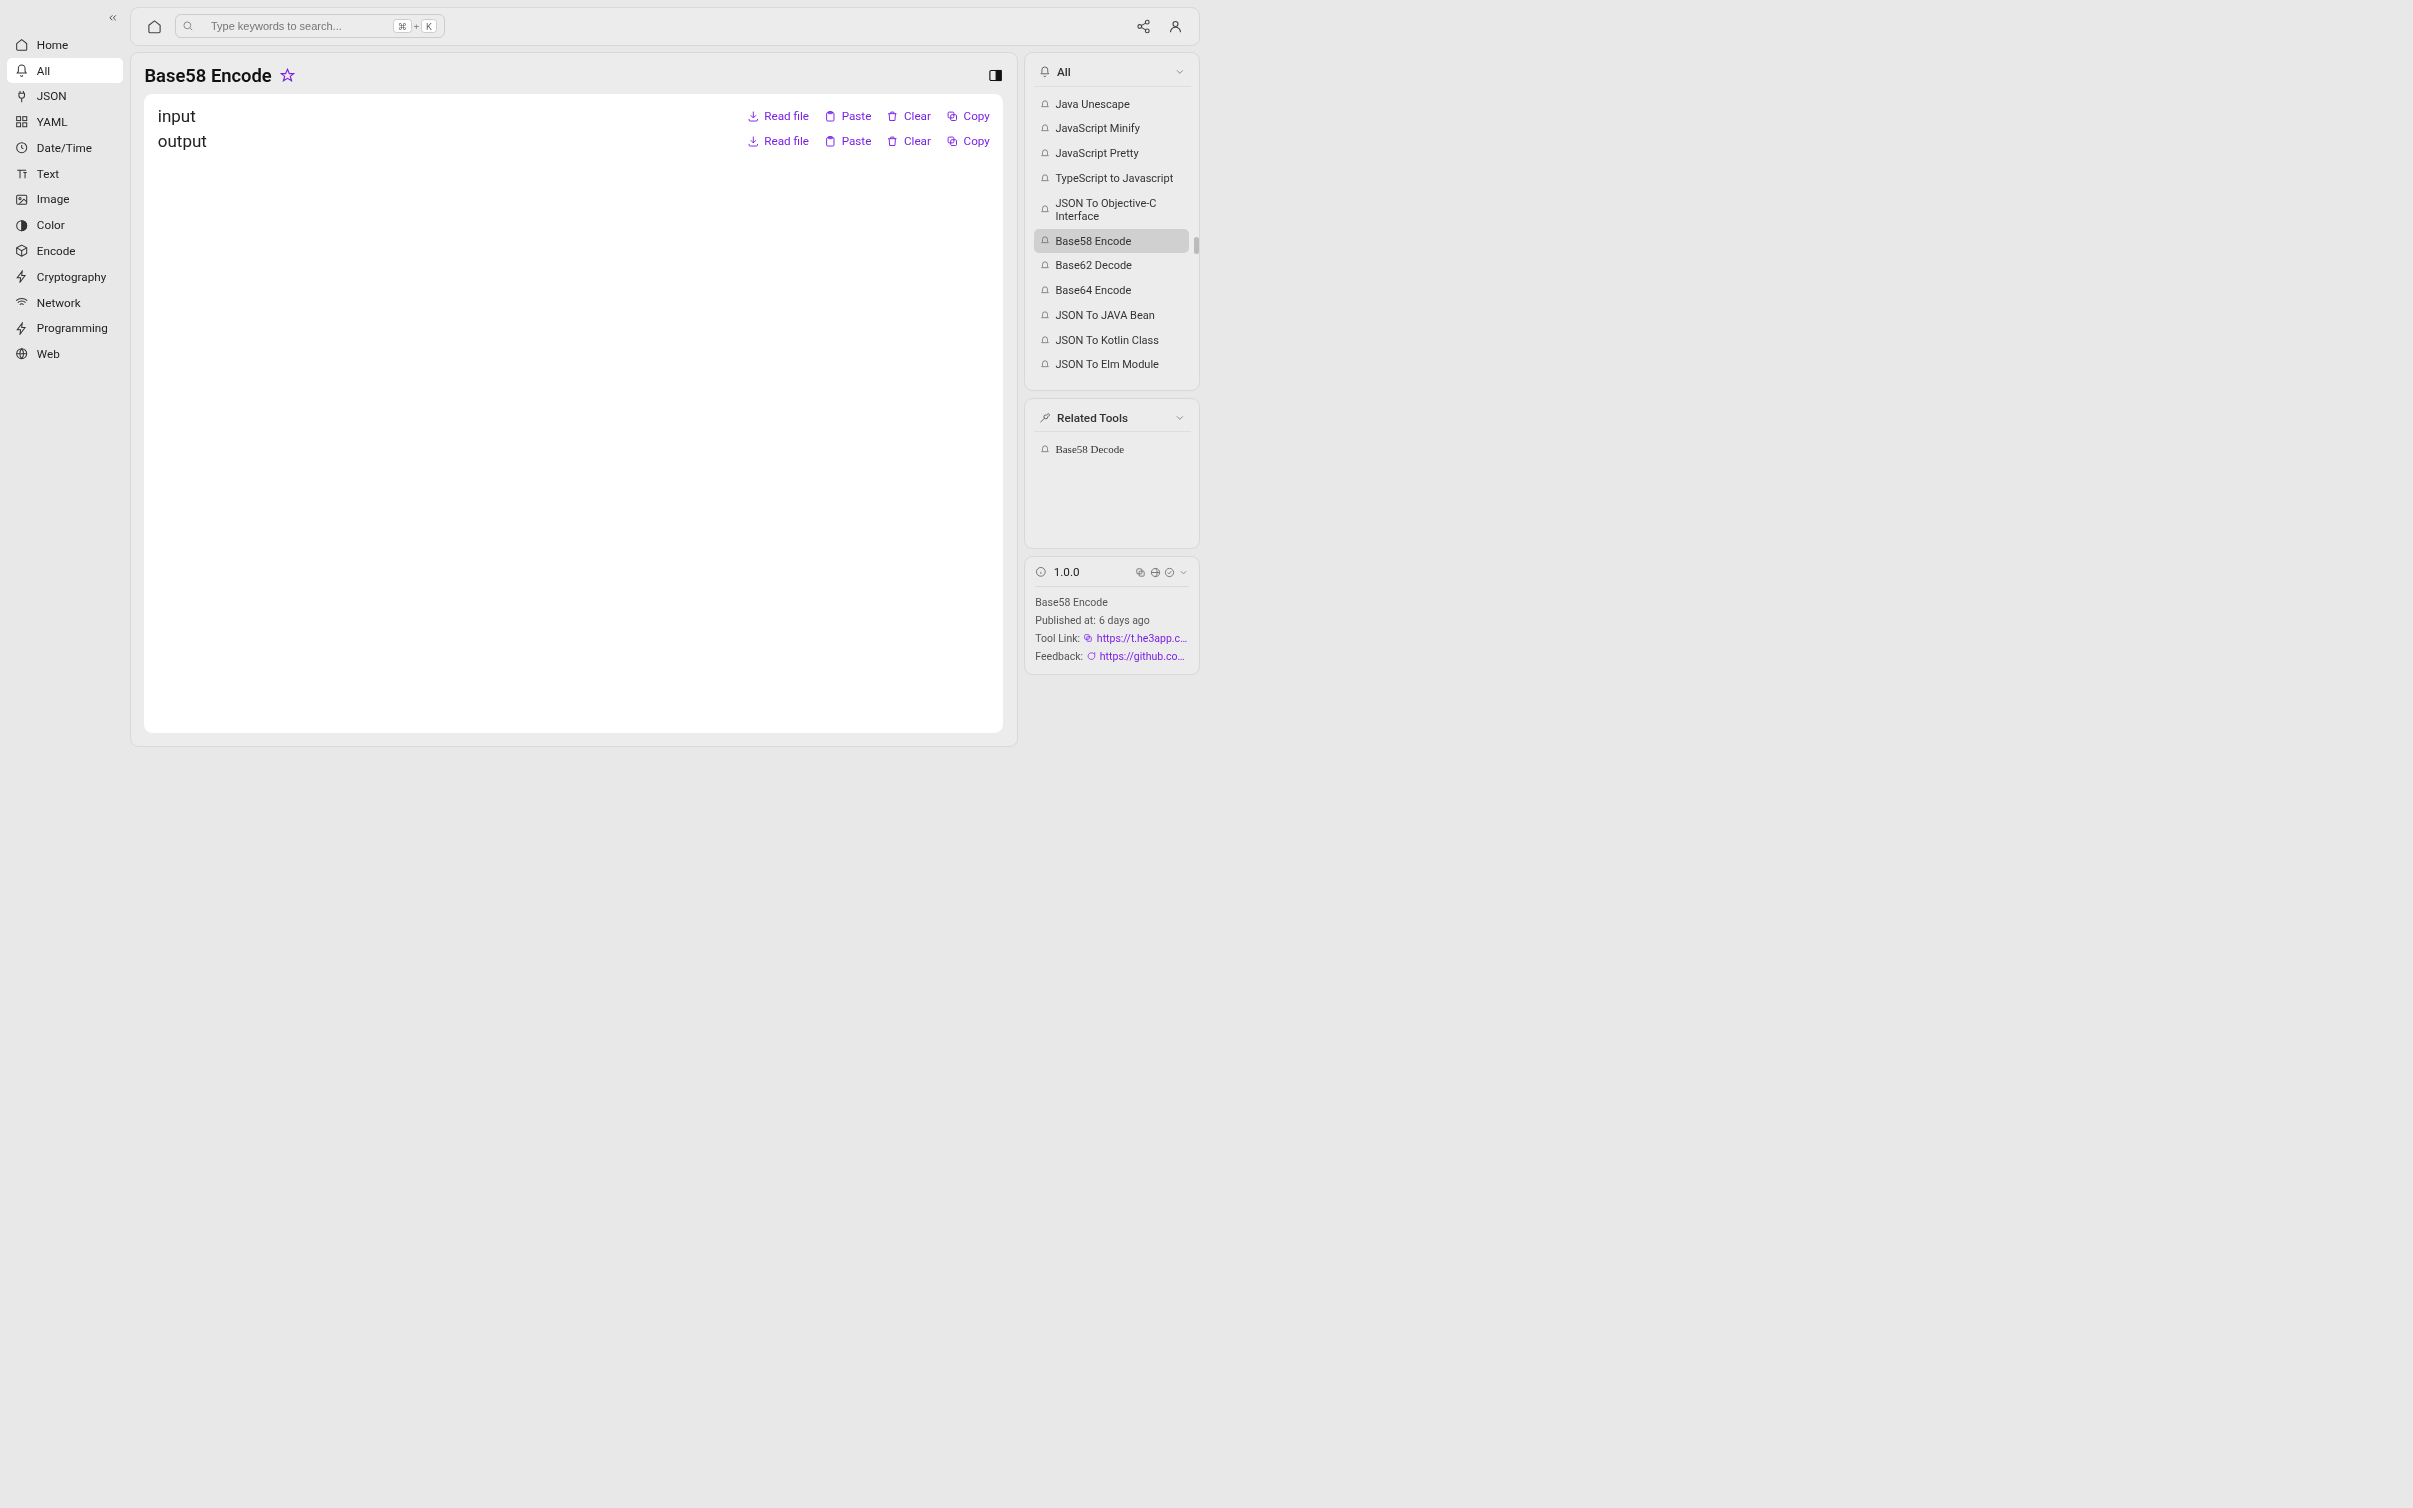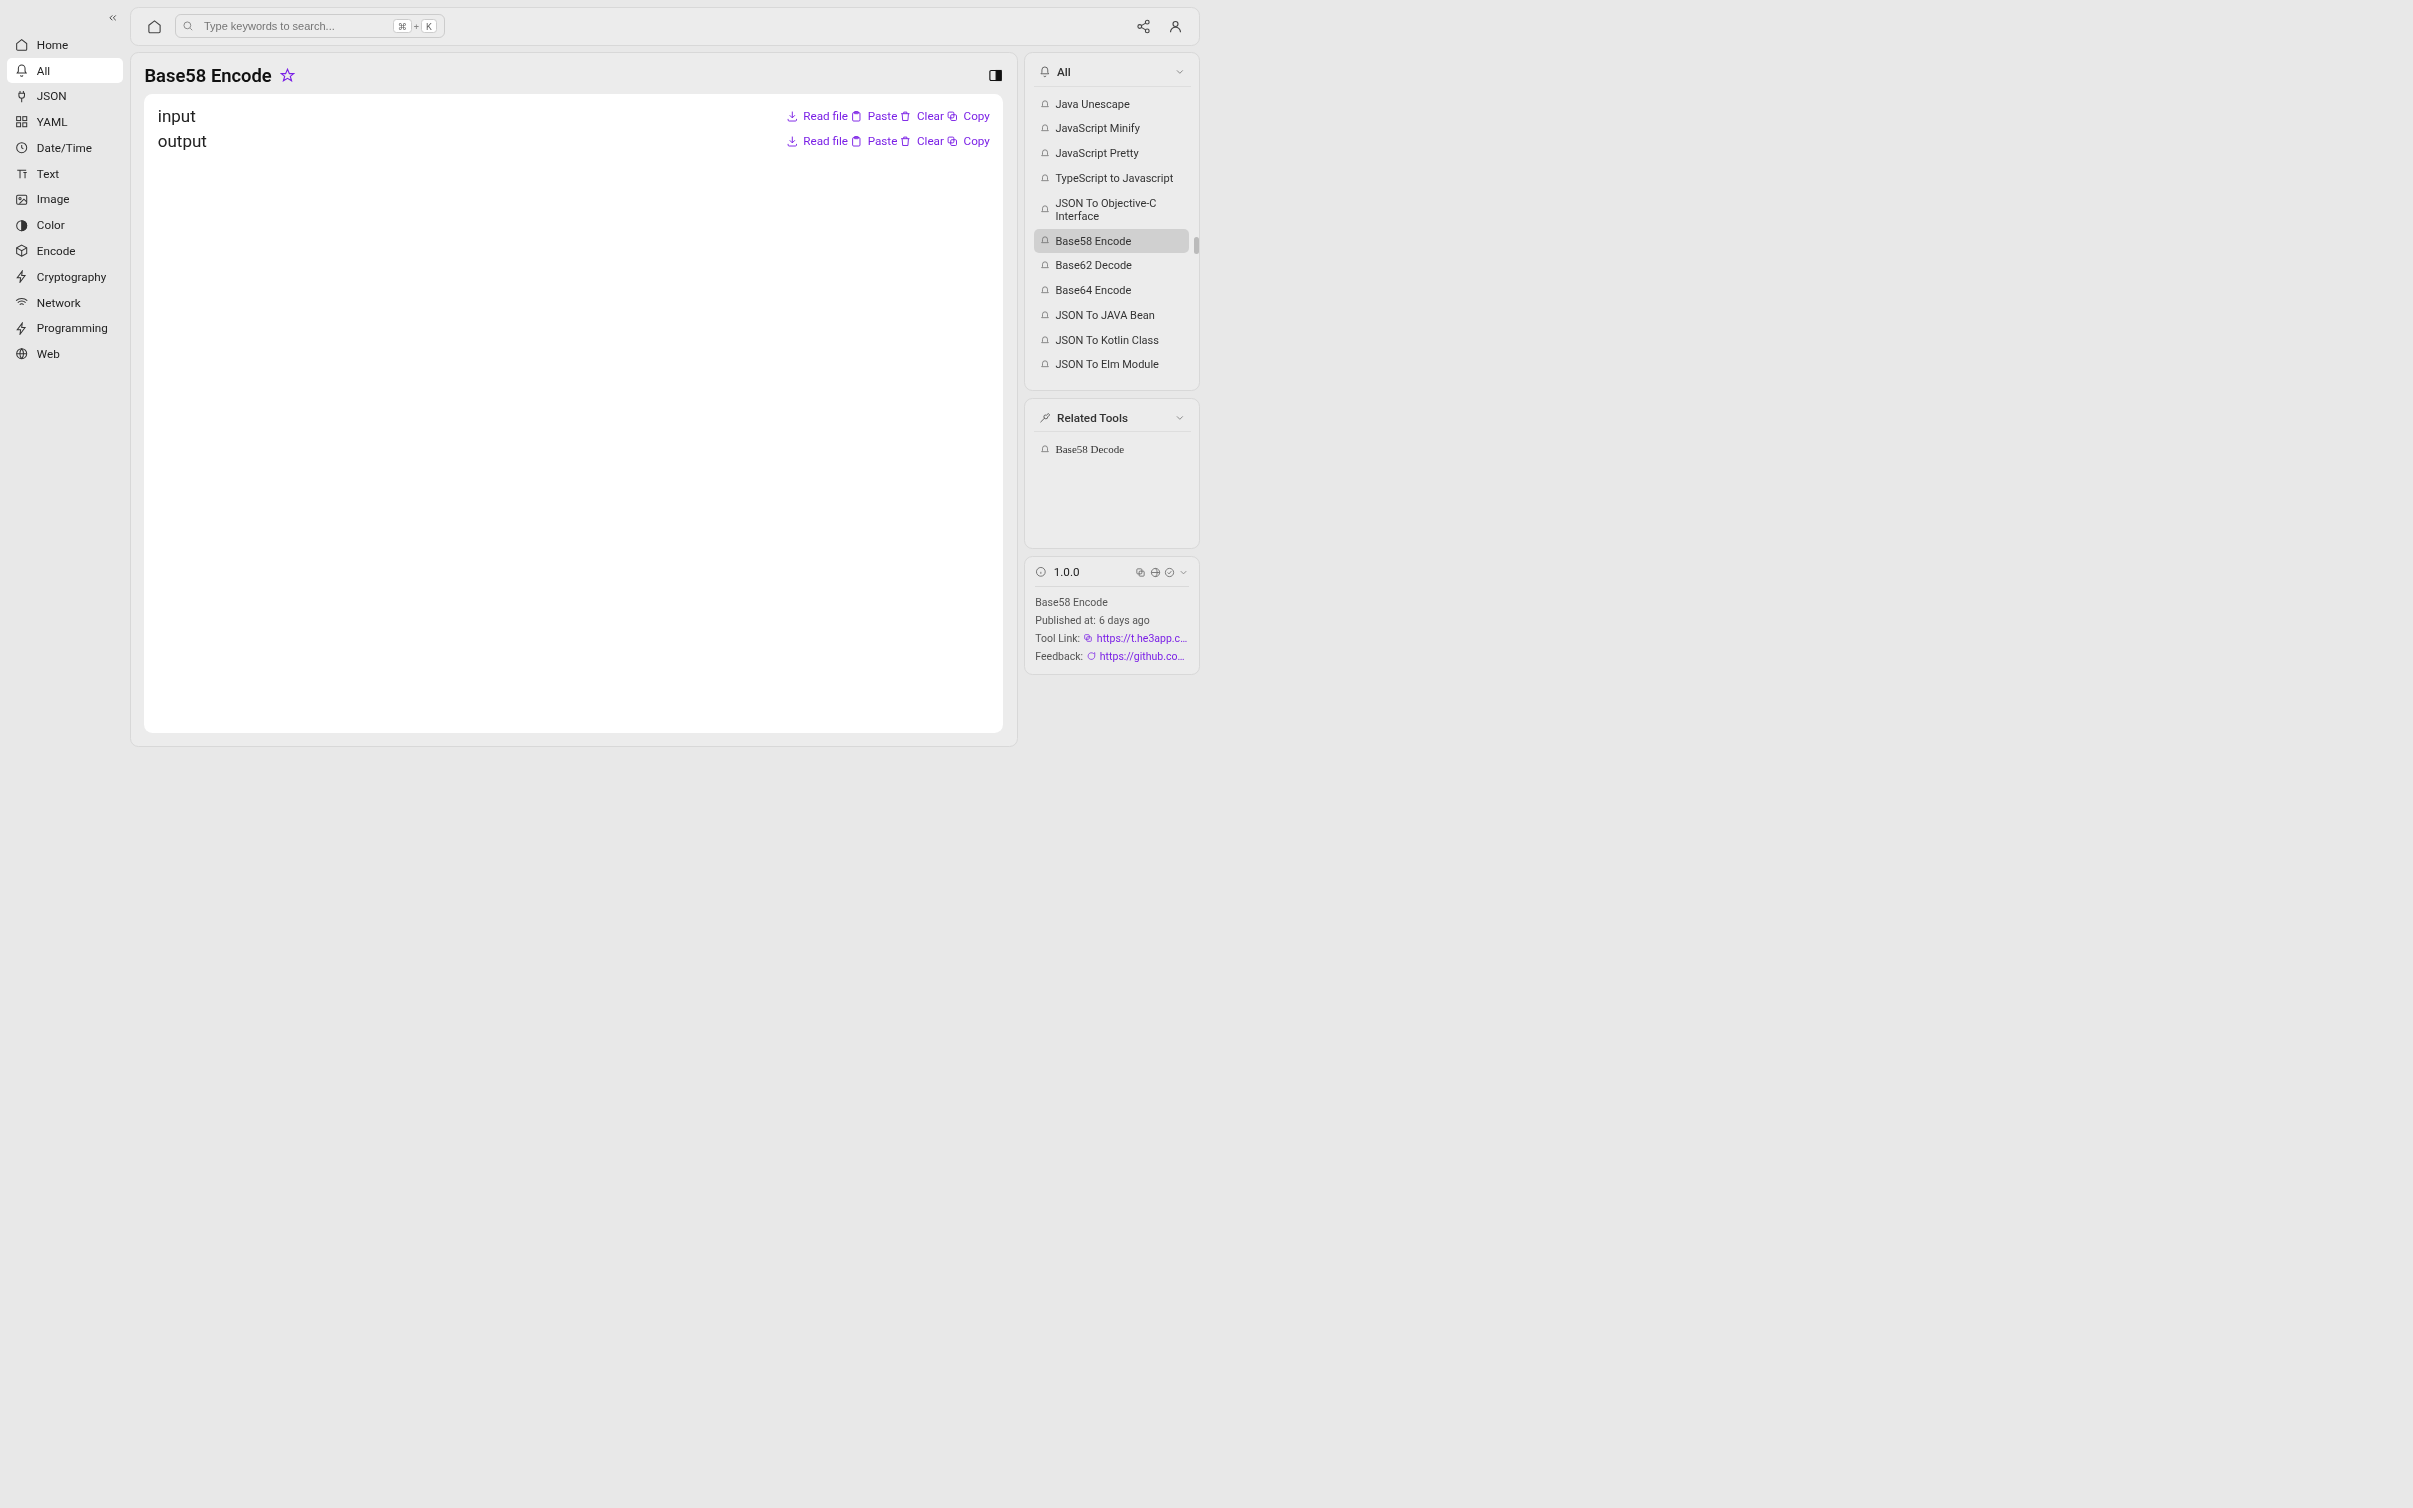--- a/index.html
+++ b/index.html
@@ -72,21 +72,21 @@
       justify-content: center;
       cursor: pointer;
     }
     .search-box {
       display: flex;
       align-items: center;
       background: #ececec;
       border: 0.8px solid #ccc;
       border-radius: 5.9px;
       padding: 3.4px 6.7px;
-      gap: 10px;
+      gap: 17px;
       width: 270px;
     }
     .search-box input {
       border: none;
       outline: none;
       background: transparent;
       flex: 1;
       font-size: 11px;
       color: #555;
     }
@@ -145,21 +145,21 @@
       padding: 11.7px 13.4px;
       overflow: auto;
     }
     .section-label-row {
       display: flex;
       align-items: center;
       justify-content: space-between;
       margin-bottom: 5px;
     }
     .section-label { font-size: 17px; color: #222; }
-    .action-group { display: flex; gap: 2px; }
+    .action-group { display: flex; gap: 15px; }
     .action-btn {
       display: flex;
       align-items: center;
       gap: 5px;
       color: #7a1fe6;
       font-size: 11.7px;
       cursor: pointer;
     }
     .textarea-wrap { margin-bottom: 11.7px; }
     textarea {

